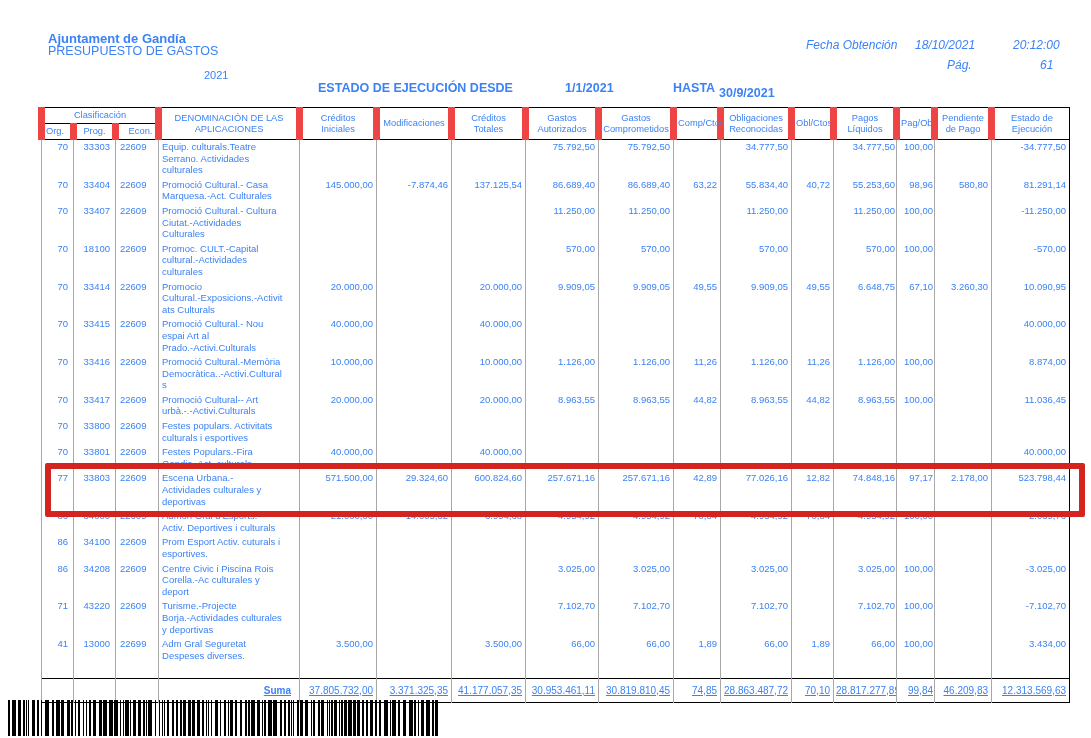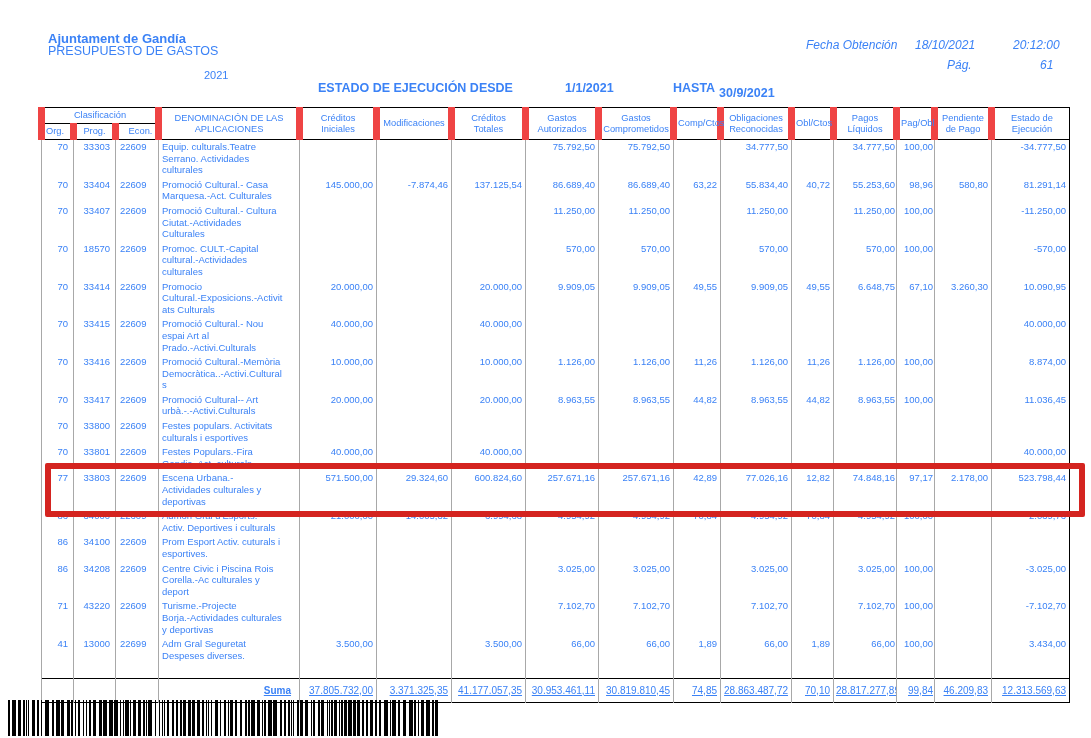--- a/index.html
+++ b/index.html
@@ -161,21 +161,21 @@
           <td class="col-comp"></td>
           <td class="col-or">11.250,00</td>
           <td class="col-obl"></td>
           <td class="col-pl">11.250,00</td>
           <td class="col-pagobl">100,00</td>
           <td class="col-pend"></td>
           <td class="col-ee">-11.250,00</td>
         </tr>
         <tr>
           <td class="col-org">70</td>
-          <td class="col-prog">18570</td>
+          <td class="col-prog">18100</td>
           <td class="col-econ">22609</td>
           <td class="col-denom">Promoc. CULT.-Capital
 cultural.-Actividades
 culturales</td>
           <td class="col-ci"></td>
           <td class="col-mod"></td>
           <td class="col-ct"></td>
           <td class="col-ga">570,00</td>
           <td class="col-gc">570,00</td>
           <td class="col-comp"></td>

